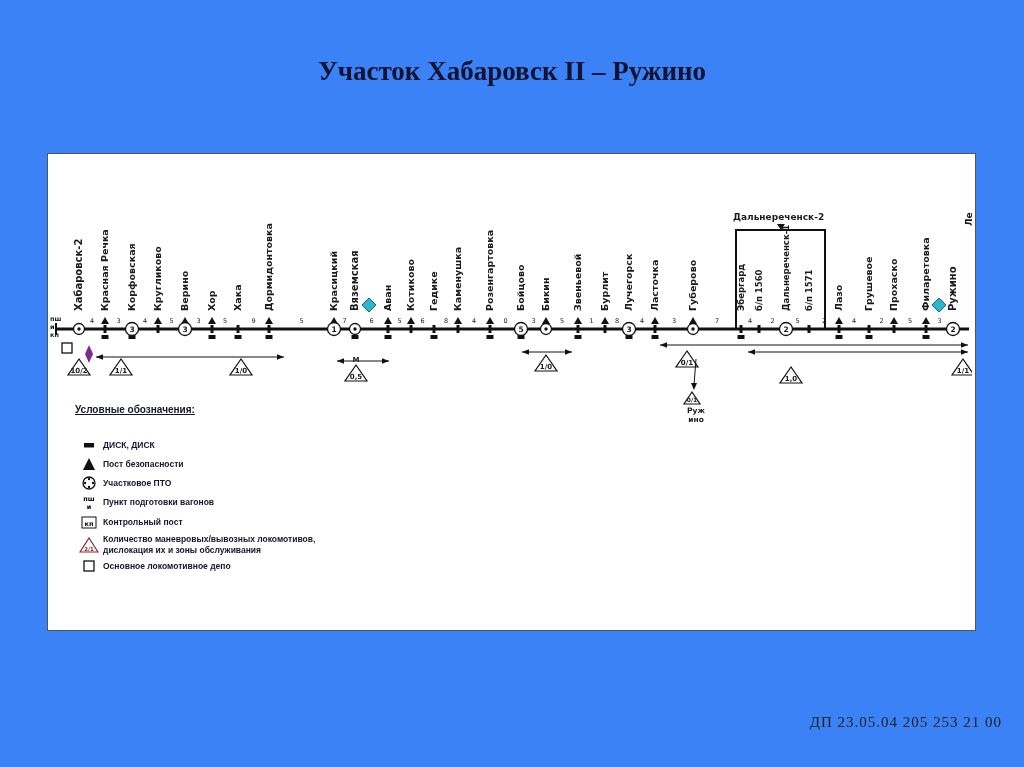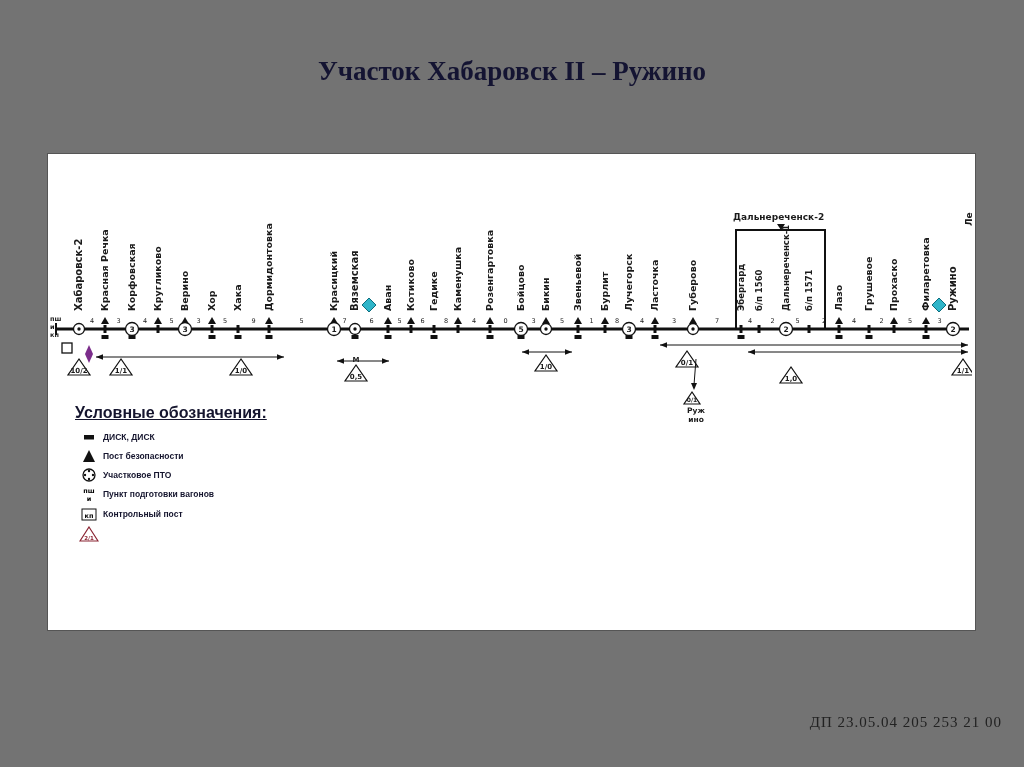--- a/index.html
+++ b/index.html
@@ -1,26 +1,26 @@
 <!DOCTYPE html>
 <html><head>
 <meta charset="utf-8">
 <style>
   html,body{margin:0;padding:0;background:#fff;}
   body{width:1024px;height:767px;overflow:hidden;position:relative;
        font-family:"Liberation Sans",sans-serif;}
-  .slide{position:absolute;inset:0;background:#737373;}
+  .slide{position:absolute;inset:0;background:#3b82f6;}
   .title{position:absolute;top:56px;left:0;right:0;margin:0;text-align:center;
          font-family:"Liberation Serif",serif;font-size:27px;font-weight:bold;color:#141432;}
   .diagram-box{position:absolute;left:47px;top:153px;width:927px;height:476px;
                border:1.5px solid #555;background:#fff;}
   #diagram-svg{position:absolute;left:0;top:0;}
   #diagram-svg text{font-family:"DejaVu Sans",sans-serif;fill:#1b1b1b;}
   .legend{position:absolute;left:27px;top:250px;width:310px;}
-  .legend-title{font-size:16px;font-weight:bold;color:#15152e;text-decoration:underline;margin-bottom:7px;}
+  .legend-title{font-size:10px;font-weight:bold;color:#15152e;text-decoration:underline;margin-bottom:22px;}
   .legend-row{display:flex;align-items:center;margin-bottom:3px;}
   .legend-sym{flex:0 0 28px;display:flex;justify-content:center;align-items:center;}
   .legend-label{font-size:8.5px;font-weight:bold;line-height:1.25;color:#15152e;max-width:250px;}
   .footer{position:absolute;right:22px;top:714px;font-family:"Liberation Serif",serif;
           font-size:15px;color:#222;letter-spacing:1px;}
 </style>
 </head>
 <body>
 
 <div class="slide">
@@ -279,19 +279,28 @@
             </span>
             <span class="legend-label">Контрольный пост</span>
           </div>
           <div class="legend-row">
             <span class="legend-sym">
               <svg width="20" height="16">
                 <polygon points="10,1 19,15 1,15" fill="none" stroke="#8a2433" stroke-width="1.2"></polygon>
                 <text x="10" y="13.5" text-anchor="middle" font-size="5.5" font-weight="bold" fill="#8a2433" font-family="DejaVu Sans">2/1</text>
               </svg>
             </span>
+            <span class="legend-label">Количество маневровых/вывозных локомотивов, дислокация их и зоны обслуживания</span>
+          </div>
+          <div class="legend-row">
+            <span class="legend-sym">
+              <svg width="16" height="16">
+                <rect x="3" y="3" width="10" height="10" fill="none" stroke="#111" stroke-width="1.3"></rect>
+              </svg>
+            </span>
+            <span class="legend-label">Основное локомотивное депо</span>
           </div>
         </div>
     </div>
   </div>
 
   <div class="footer">ДП 23.05.04 205 253 21 00</div>
 </div>
 
 </body></html>

